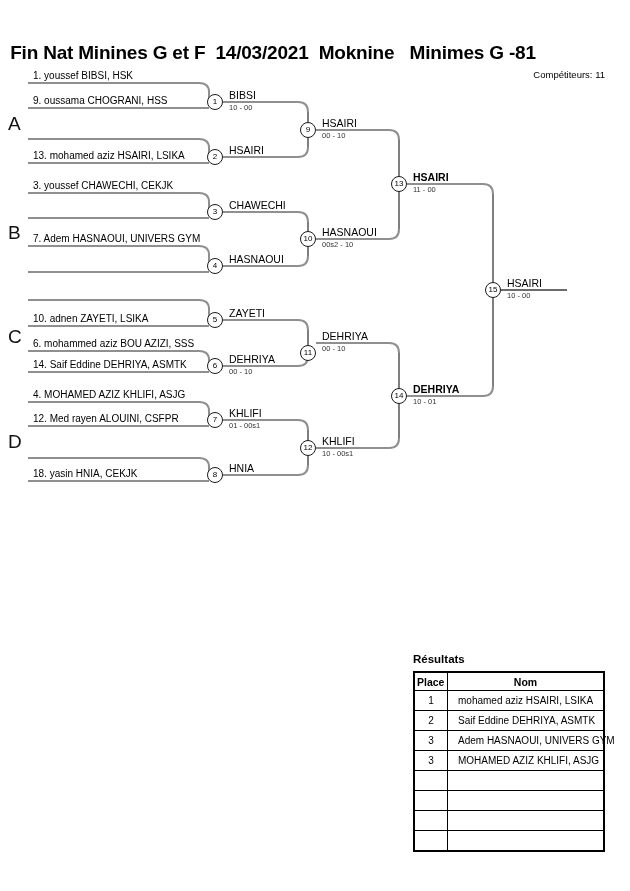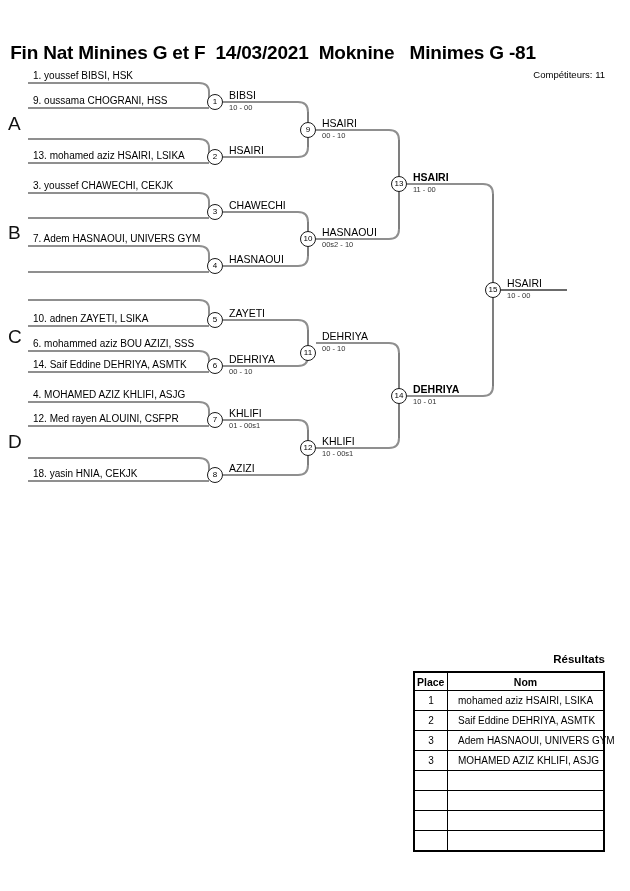--- a/index.html
+++ b/index.html
@@ -12,21 +12,21 @@
   svg.lines{position:absolute;left:0;top:0;z-index:1;}
   .entry{position:absolute;left:33px;font-size:10px;white-space:nowrap;z-index:2;}
   .pool{position:absolute;left:8px;font-size:19px;color:#111;z-index:2;}
   .mcircle{position:absolute;width:16px;height:16px;border:1px solid #1a1a1a;border-radius:50%;
            background:#fff;box-sizing:border-box;z-index:3;text-align:center;
            font-size:8px;line-height:13px;}
   .wname{position:absolute;font-size:10.5px;line-height:11px;white-space:nowrap;z-index:2;}
   .wname.bold{font-weight:bold;}
   .wscore{position:absolute;font-size:7.5px;line-height:8px;color:#333;white-space:nowrap;z-index:2;}
   .results{position:absolute;left:413px;top:653px;width:192px;z-index:2;}
-  .results-title{text-align:right;font-weight:bold;font-size:11.5px;margin:0 0 6px 0;}
+  .results-title{text-align:left;font-weight:bold;font-size:11.5px;margin:0 0 6px 0;}
   table.res{border-collapse:collapse;width:192px;border:2px solid #000;table-layout:fixed;}
   table.res th,table.res td{border:1px solid #000;overflow:visible;}
   table.res th{font-size:10.5px;height:15px;font-weight:bold;}
   table.res th.col-place{width:29px;text-align:left;padding-left:2px;}
   table.res th.col-nom{text-align:center;}
   table.res td{font-size:10px;height:17px;}
   table.res td.place{text-align:center;}
   table.res td.nom{padding-left:10px;white-space:nowrap;}
 </style>
 </head>
@@ -124,21 +124,21 @@
 
   <div class="mcircle" style="left:207px;top:358px">6</div>
   <div class="wname" style="left:229px;top:354px">DEHRIYA</div>
   <div class="wscore" style="left:229px;top:368px">00 - 10</div>
 
   <div class="mcircle" style="left:207px;top:412px">7</div>
   <div class="wname" style="left:229px;top:408px">KHLIFI</div>
   <div class="wscore" style="left:229px;top:422px">01 - 00s1</div>
 
   <div class="mcircle" style="left:207px;top:467px">8</div>
-  <div class="wname" style="left:229px;top:463px">AZIZI</div>
+  <div class="wname" style="left:229px;top:463px">HNIA</div>
 
   <div class="mcircle" style="left:300px;top:122px">9</div>
   <div class="wname" style="left:322px;top:118px">HSAIRI</div>
   <div class="wscore" style="left:322px;top:132px">00 - 10</div>
 
   <div class="mcircle" style="left:300px;top:231px">10</div>
   <div class="wname" style="left:322px;top:227px">HASNAOUI</div>
   <div class="wscore" style="left:322px;top:241px">00s2 - 10</div>
 
   <div class="mcircle" style="left:300px;top:345px">11</div>

